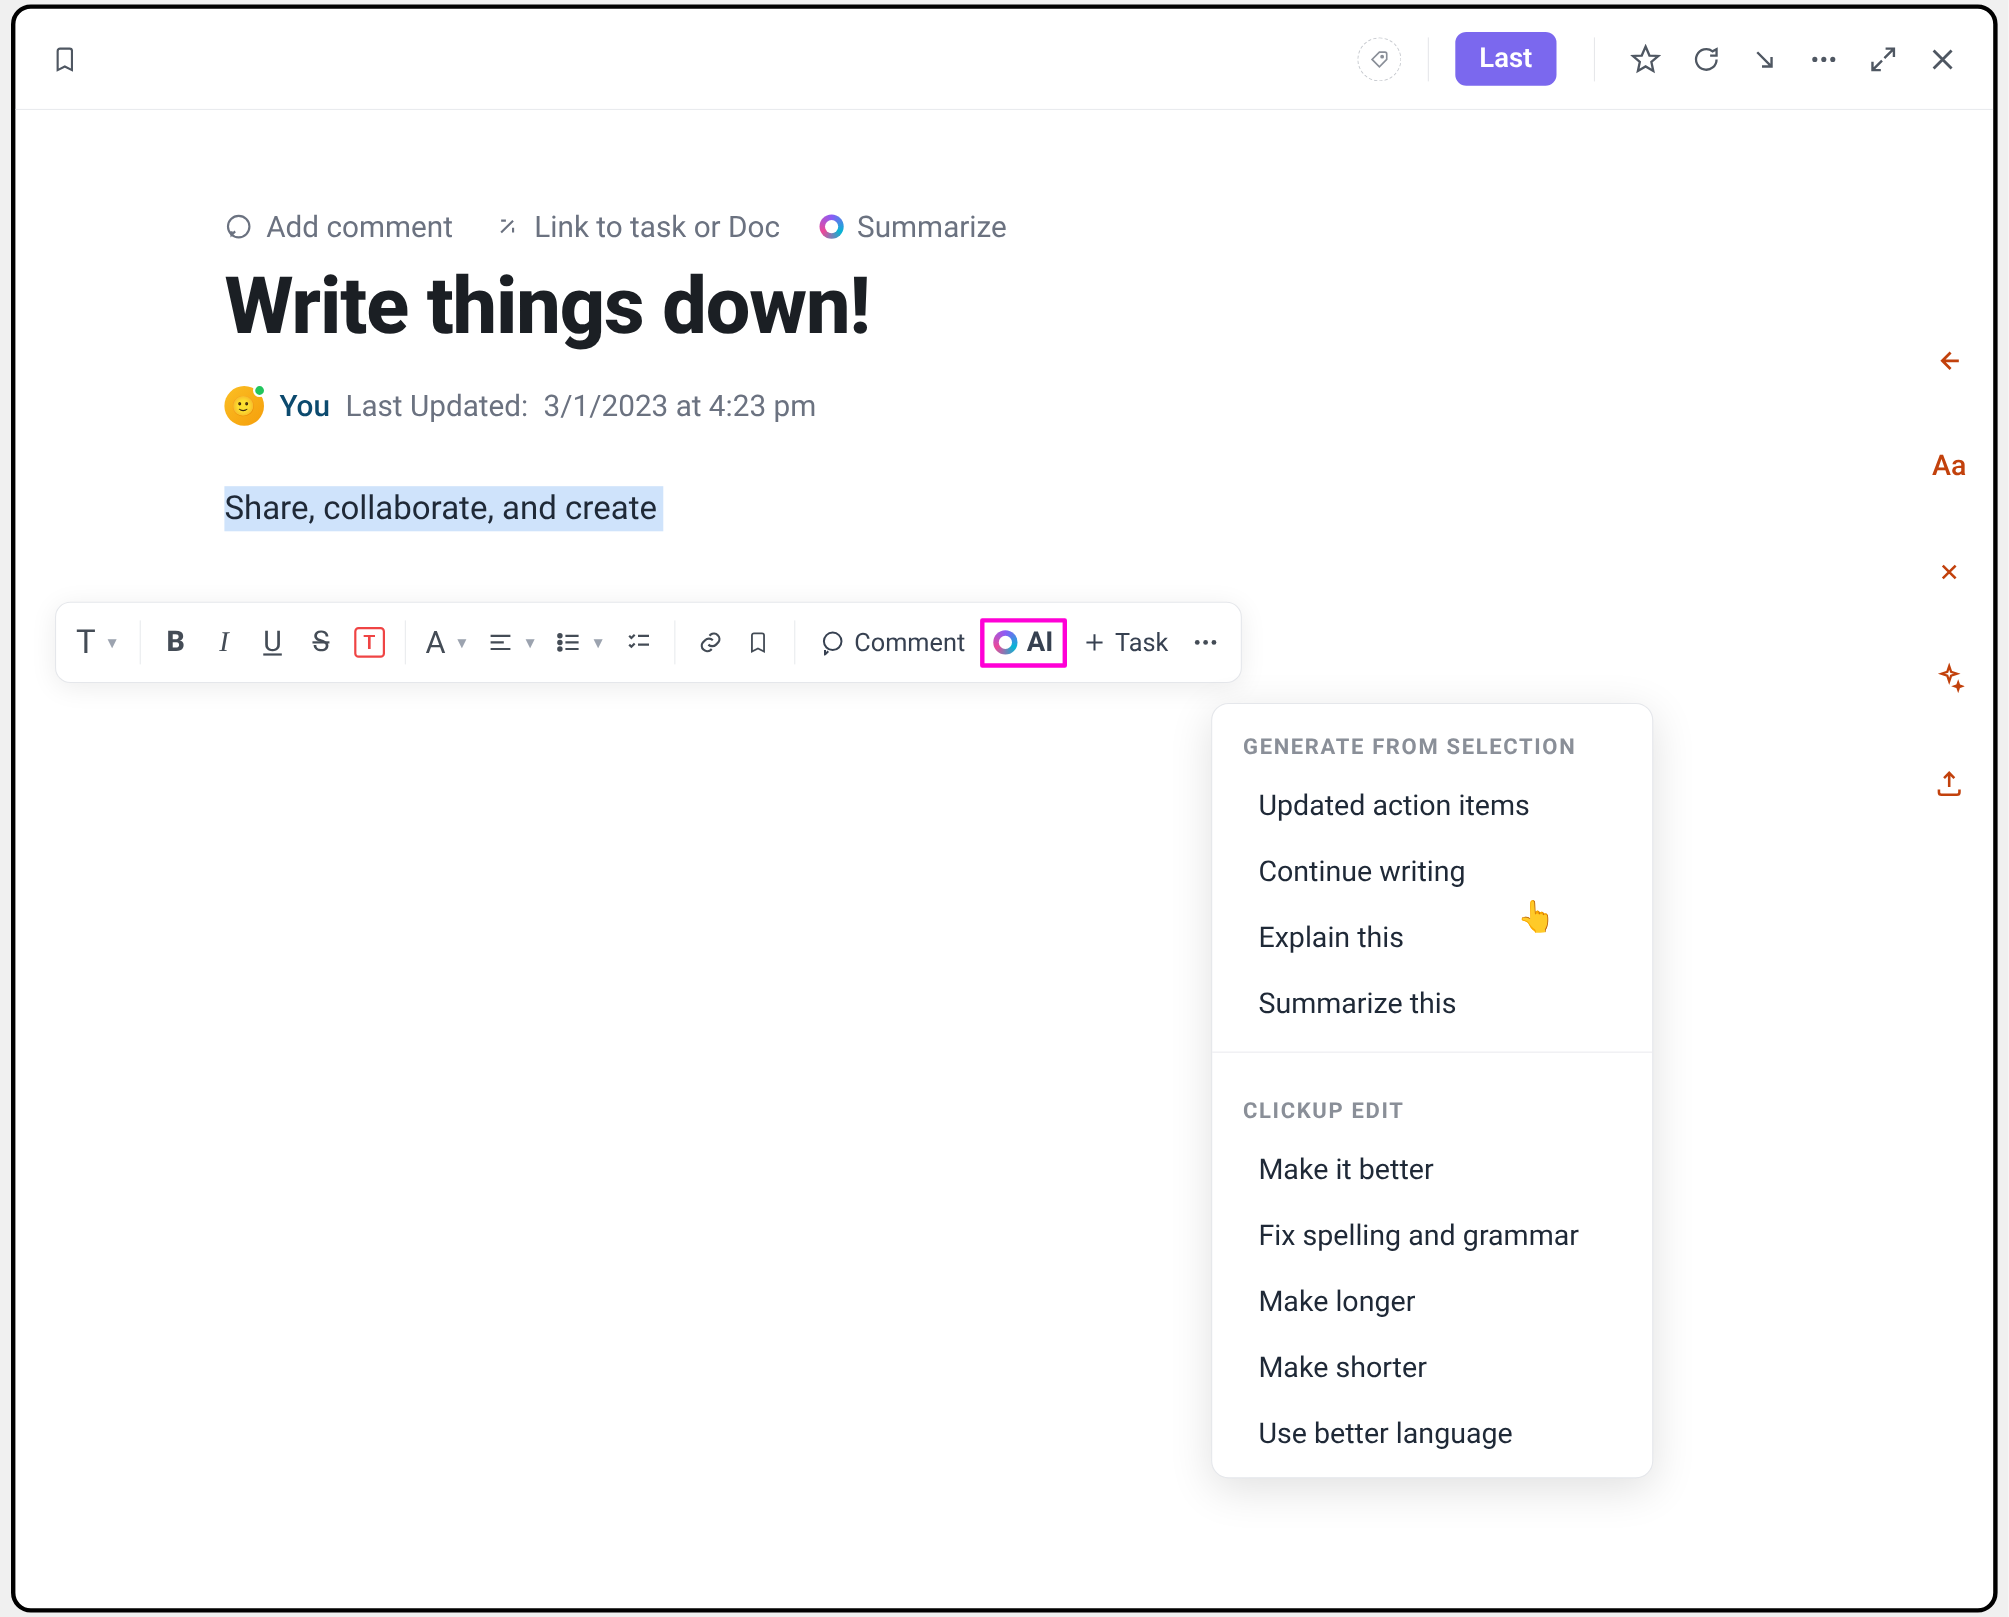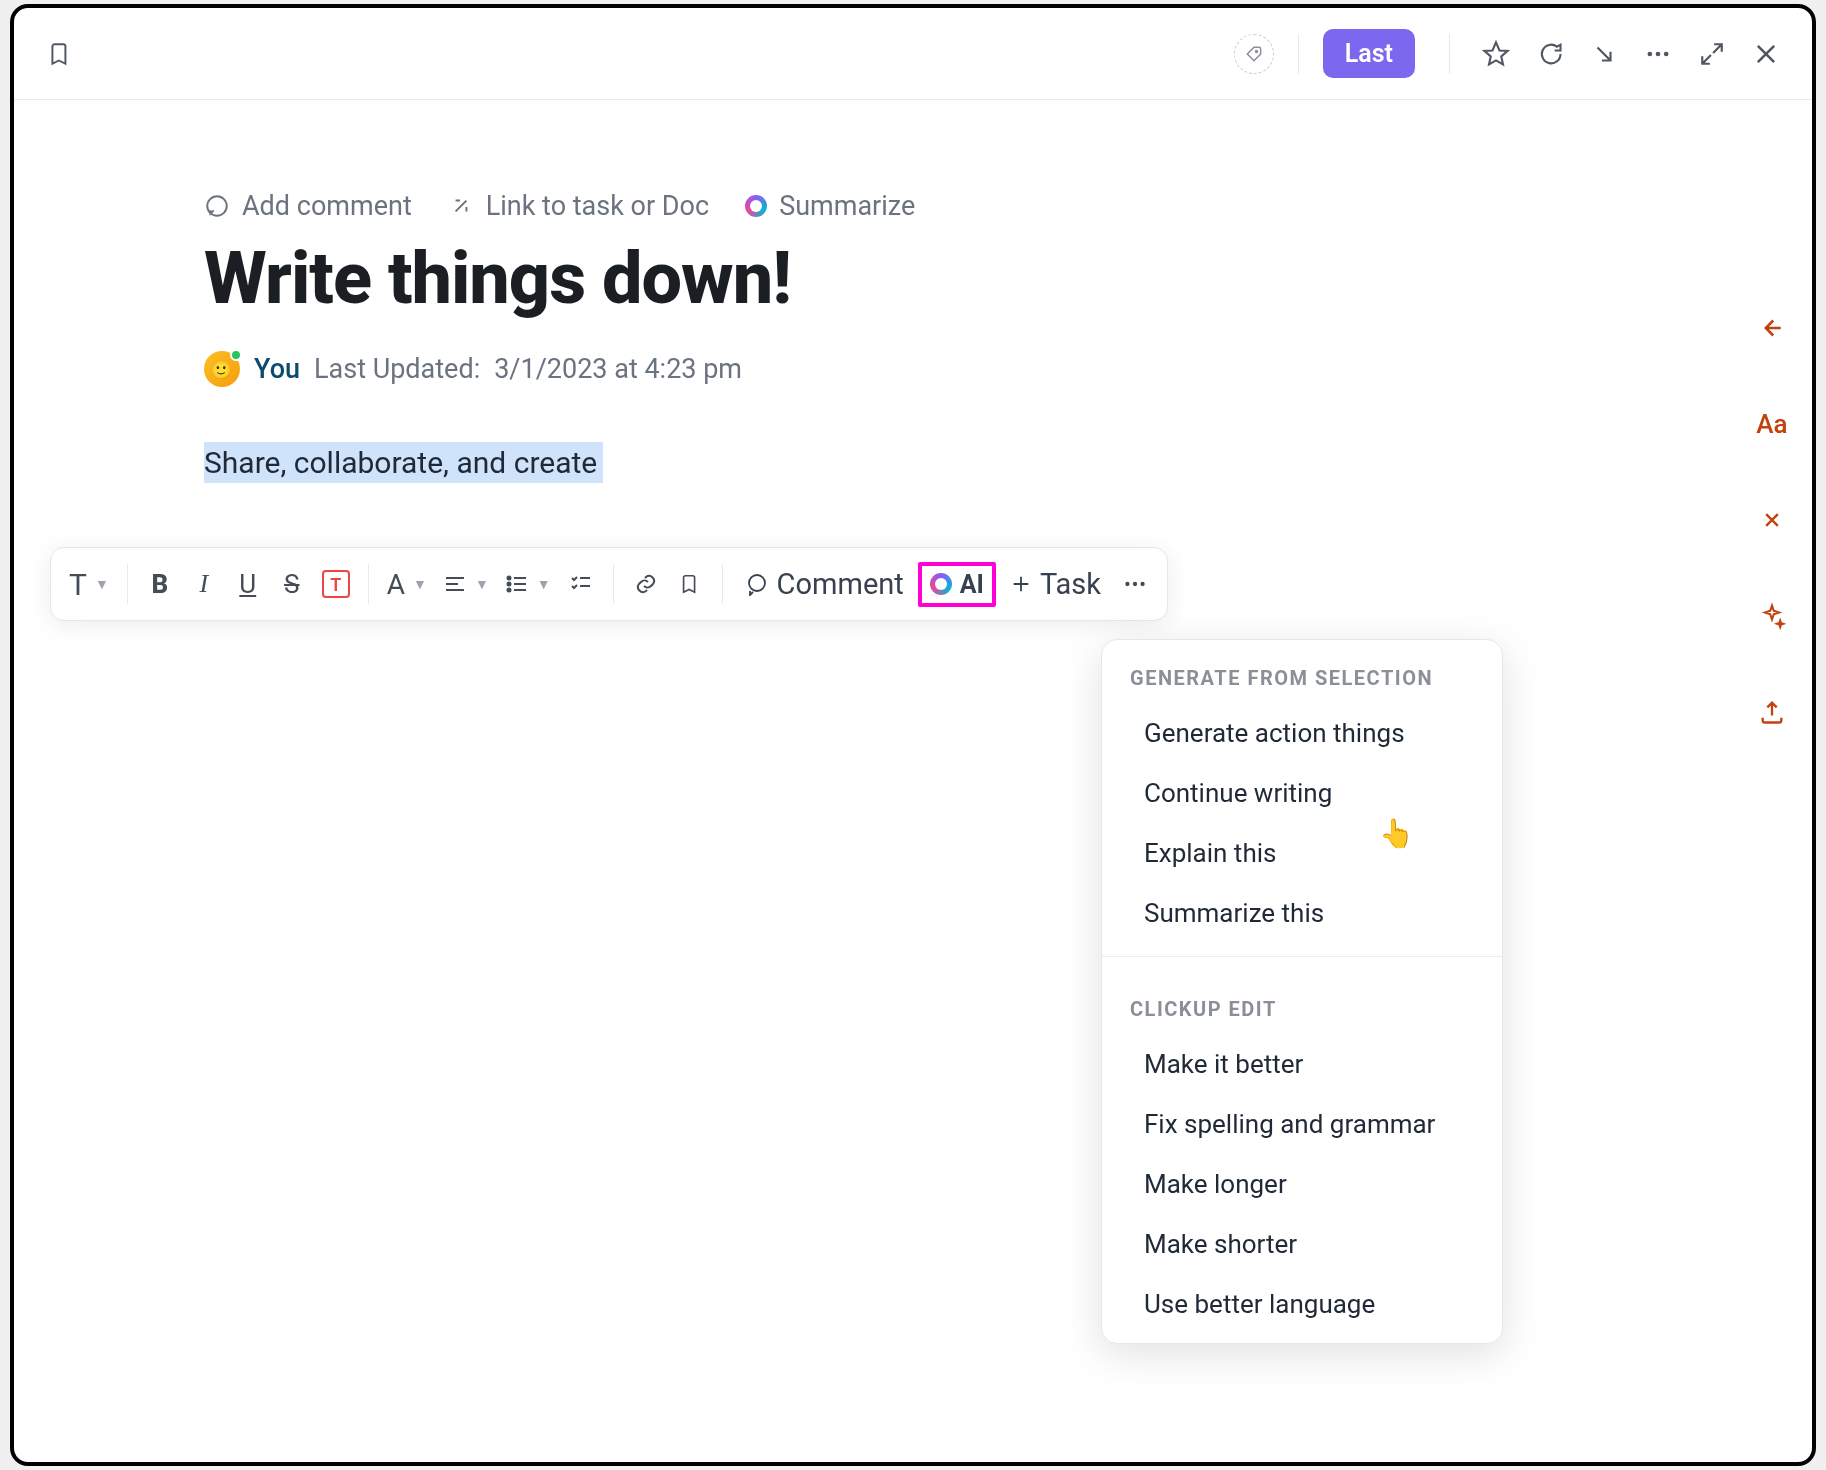--- a/index.html
+++ b/index.html
@@ -139,21 +139,21 @@
   .tb-btn.underline { text-decoration: underline; }
   .tb-btn.strike { text-decoration: line-through; }
   .color-box {
     width: 28px; height: 28px;
     border: 2px solid #ef4444;
     display: inline-flex; align-items: center; justify-content: center;
     font-size: 18px; color: #ef4444; font-weight: 600;
     border-radius: 4px;
   }
   .caret { font-size: 14px; color: #9ca3af; margin-left: 2px; }
-  .tb-labelled { font-size: 29px; color: #374151; gap: 8px; padding: 0 10px; }
+  .tb-labelled { font-size: 23px; color: #374151; gap: 8px; padding: 0 10px; }
   .tb-ai-highlight {
     border: 4px solid #ff00d6;
     border-radius: 2px;
     padding: 4px 8px;
     display: inline-flex; align-items: center; gap: 8px; font-weight: bold;
   }
   
   .ai-menu {
     position: absolute;
     left: 1087px; top: 631px;
@@ -363,21 +363,21 @@
       <svg width="26" height="26" viewBox="0 0 24 24" fill="currentColor">
           <circle cx="5" cy="12" r="2"></circle>
           <circle cx="12" cy="12" r="2"></circle>
           <circle cx="19" cy="12" r="2"></circle>
         </svg>
     </div>
   </div>
 
   <div class="ai-menu">
     <div class="ai-menu-header">GENERATE FROM SELECTION</div>
-    <div class="ai-menu-item">Generate action things</div>
+    <div class="ai-menu-item">Updated action items</div>
     <div class="ai-menu-item">Continue writing</div>
     <div class="ai-menu-item">Explain this</div>
     <div class="ai-menu-item">Summarize this</div>
     <div class="ai-menu-divider"></div>
     <div class="ai-menu-header">CLICKUP EDIT</div>
     <div class="ai-menu-item">Make it better</div>
     <div class="ai-menu-item">Fix spelling and grammar</div>
     <div class="ai-menu-item">Make longer</div>
     <div class="ai-menu-item">Make shorter</div>
     <div class="ai-menu-item">Use better language</div>

